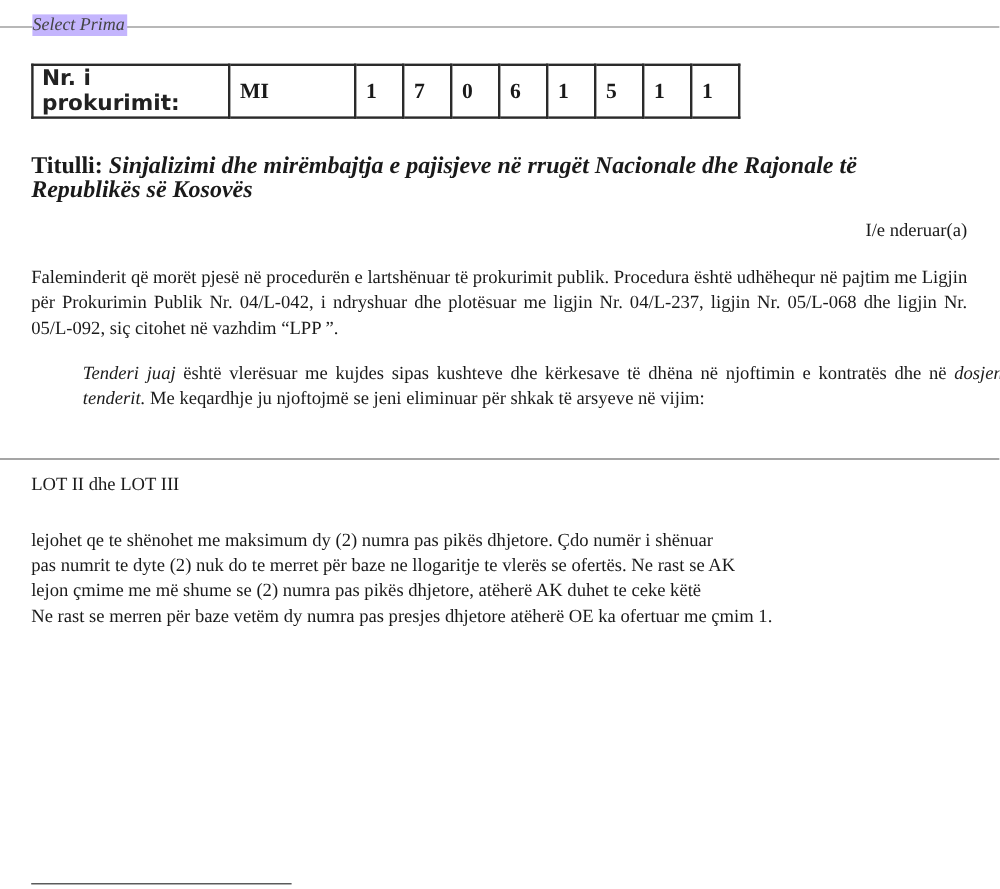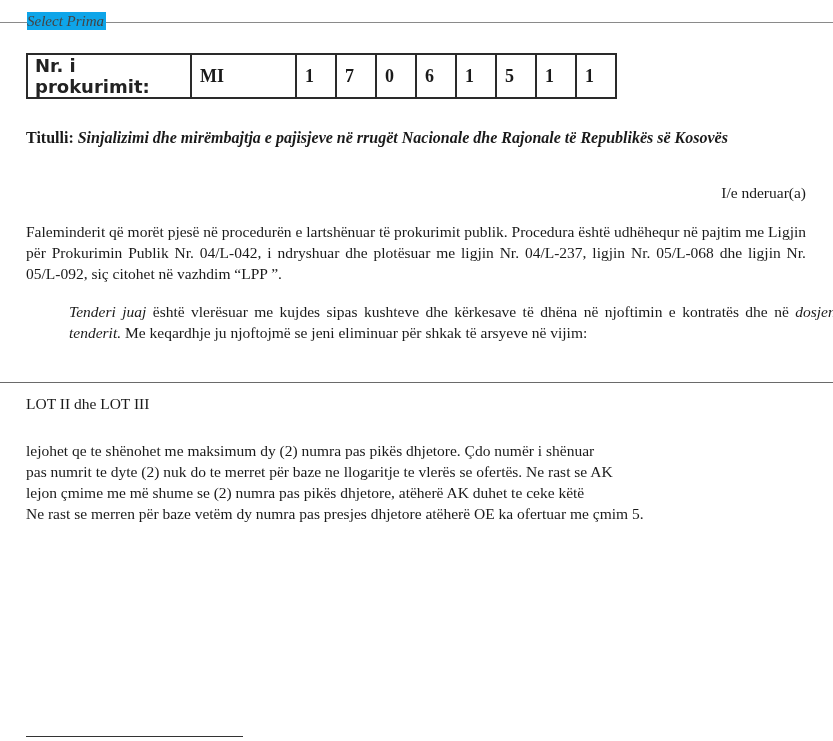--- a/index.html
+++ b/index.html
@@ -8,40 +8,40 @@
       font-family: "Liberation Serif", "DejaVu Serif", serif;
       color: #1a1a1a;
     }
     .header-line {
       position: absolute; left: 0; top: 22px; width: 833px; height: 0;
       border-top: 1px solid #8a8a8a;
     }
     .header-text {
       position: absolute; left: 27px; top: 12px;
       font-style: italic; font-size: 15px; color: #444;
-      background: #0ea5e9; padding-right: 2px; line-height: 18px;
+      background: #c4b5fd; padding-right: 2px; line-height: 18px;
     }
     table.proc {
       position: absolute; left: 26px; top: 53px;
       border-collapse: collapse; height: 27px;
     }
     table.proc td {
       border: 2px solid #2a2a2a; padding: 0; height: 24px;
       vertical-align: middle; font-size: 18px;
     }
     td.lbl {
       width: 155px; padding-left: 7px !important;
       font-family: "DejaVu Sans", "Liberation Sans", sans-serif;
       font-size: 12.5px; font-weight: bold; color: #222;
     }
     td.code { width: 95px; padding-left: 8px !important; font-weight: bold; font-family: "Liberation Serif", serif; }
     td.dig { width: 30px; padding-left: 8px !important; font-weight: bold; font-family: "Liberation Serif", serif; }
     td.dig.thin { border-left-width: 1px; }
     .block { position: absolute; left: 26px; width: 780px; font-size: 15.5px; line-height: 21px; }
-    .title { top: 128px; font-size: 16px; line-height: 20px; font-family: Liberation Serif, serif; }
+    .title { top: 128px; font-size: 20px; line-height: 20px; font-family: Liberation Serif, serif; }
     .title .t-label { font-weight: bold; }
     .title .t-text { font-weight: bold; font-style: italic; }
     .salutation { top: 182px; text-align: right; }
     .para1 { top: 221px; text-align: justify; }
     .para2 { top: 301px; text-align: justify; margin-left: 43px; }
     .para2 .it { font-style: italic; }
     .divider {
       position: absolute; left: 0; top: 382px; width: 833px; height: 0;
       border-top: 1px solid #6a6a6a;
     }
@@ -88,16 +88,16 @@
 <div class="block para2"><span class="it">Tenderi juaj</span><span> është vlerësuar me kujdes sipas kushteve dhe kërkesave të dhëna në njoftimin e kontratës dhe në </span><span class="it">dosjen e tenderit.</span><span> Me keqardhje ju njoftojmë se jeni eliminuar për shkak të arsyeve në vijim:</span></div>
 
 <div class="divider"></div>
 
 <div class="block lot">LOT II dhe LOT III</div>
 
 <div class="block para3">
   <p>lejohet qe te shënohet me maksimum dy (2) numra pas pikës dhjetore. Çdo numër i shënuar</p>
   <p>pas numrit te dyte (2) nuk do te merret për baze ne llogaritje te vlerës se ofertës. Ne rast se AK</p>
   <p>lejon çmime me më shume se (2) numra pas pikës dhjetore, atëherë AK duhet te ceke këtë</p>
-  <p>Ne rast se merren për baze vetëm dy numra pas presjes dhjetore atëherë OE ka ofertuar me çmim 5.</p>
+  <p>Ne rast se merren për baze vetëm dy numra pas presjes dhjetore atëherë OE ka ofertuar me çmim 1.</p>
 </div>
 
 <div class="footnote-line"></div>
 
 </body></html>

